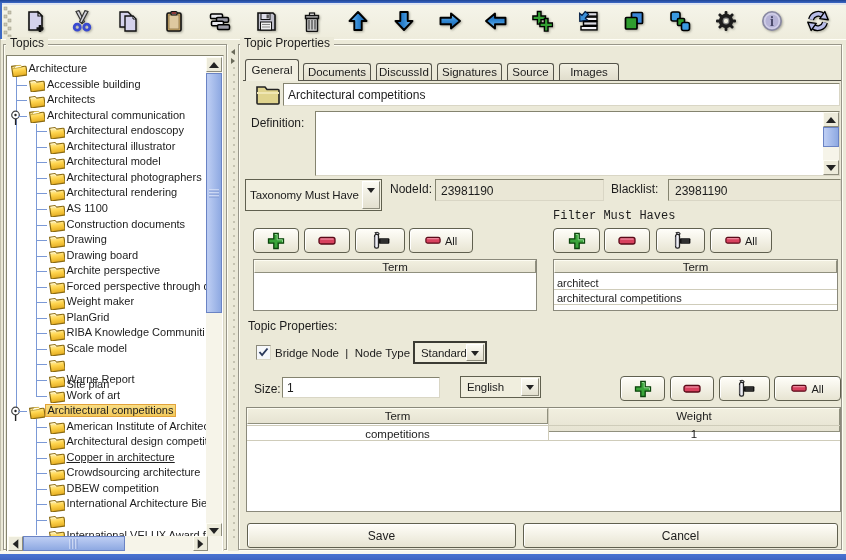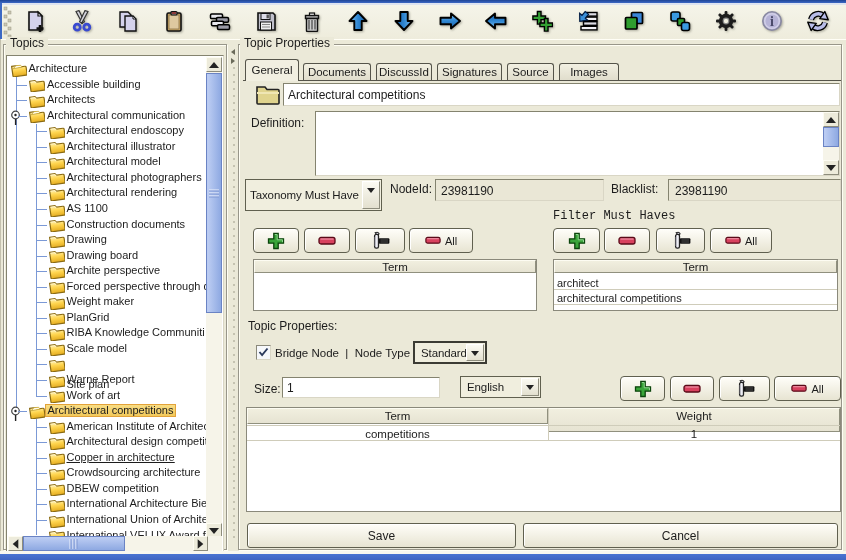--- a/index.html
+++ b/index.html
@@ -436,21 +436,20 @@
     <div class="trow" style="left:58.5px;top:423.9px;">DBEW competition</div>
     <div class="abs" style="left:27.5px;top:447.4px;width:11.5px;height:1px;background:#7b99d6;"></div>
     <svg class="abs" style="left:40px;top:438.9px;" width="17" height="16" viewBox="0 0 16 15">
       <use href="#fc"></use>
     </svg>
     <div class="trow" style="left:58.5px;top:439.4px;">International Architecture Bien</div>
     <div class="abs" style="left:27.5px;top:463.0px;width:11.5px;height:1px;background:#7b99d6;"></div>
     <svg class="abs" style="left:40px;top:454.5px;" width="17" height="16" viewBox="0 0 16 15">
       <use href="#fc"></use>
     </svg>
-    <div class="trow" style="left:58.5px;top:455.0px;">International Union of Archite</div>
     <div class="abs" style="left:27.5px;top:478.5px;width:11.5px;height:1px;background:#7b99d6;"></div>
     <svg class="abs" style="left:40px;top:470.0px;" width="17" height="16" viewBox="0 0 16 15">
       <use href="#fc"></use>
     </svg>
     <div class="trow" style="left:58.5px;top:470.5px;">International VELUX Award fo</div>
 </div>
 <div class="abs" style="left:206px;top:57px;width:16px;height:479px;background:#f6f4e9;"></div>
 <div class="sbtn" style="left:206px;top:57px;width:16px;height:15px;">
     <svg width="14" height="14" viewBox="0 0 14 14">
       <path d="M7,4 L2,10 H12 Z" fill="#222"></path>

